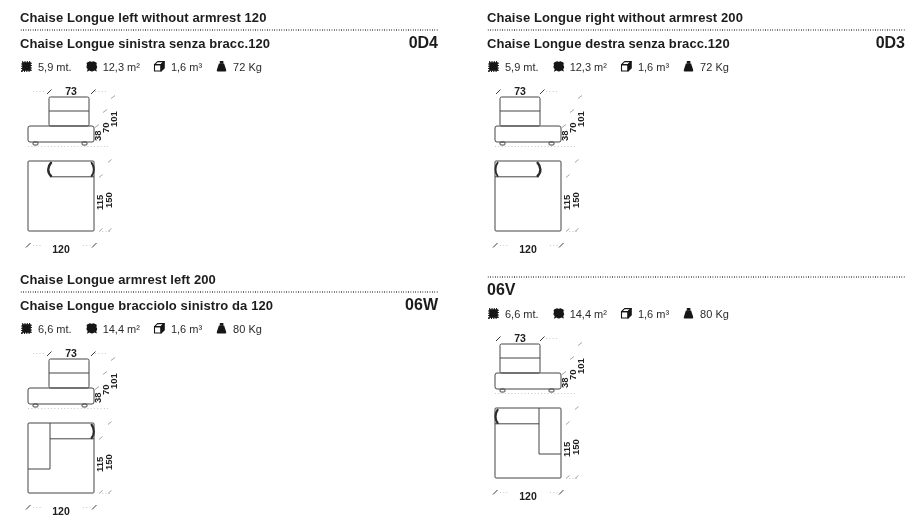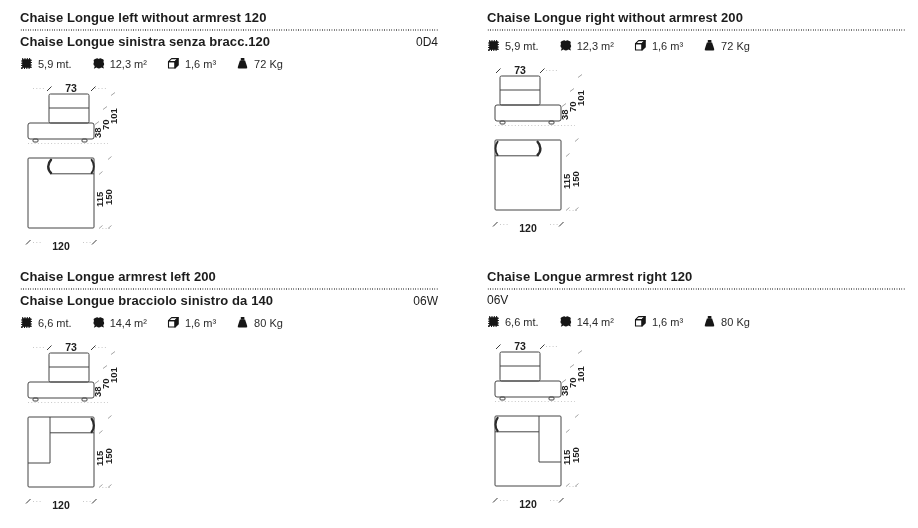--- a/index.html
+++ b/index.html
@@ -17,23 +17,23 @@
   }
   .card { min-width:0; }
   .t-en { margin:0; font-size:13px; font-weight:700; letter-spacing:.1px; white-space:nowrap; }
   .dotline {
     height:2px; margin:4px 0 3px;
     background-image:radial-gradient(circle,#6a6a6a .65px,transparent .8px);
     background-size:2.4px 2px; background-position:0 50%;
   }
   .row-it { display:flex; justify-content:space-between; align-items:baseline; margin-top:1px; }
   .t-it { margin:0; font-size:13px; font-weight:700; letter-spacing:.1px; white-space:nowrap; }
-  .code { font-size:12px; font-weight:400; }
+  .code { font-size:16px; font-weight:700; }
   .specs {
-    list-style:none; display:flex; align-items:center; gap:20px;
+    list-style:none; display:flex; align-items:center; gap:13px;
     margin:8px 0 0; padding:0; font-size:11px; color:#2b2b2b; white-space:nowrap;
   }
   .specs li { display:flex; align-items:center; gap:5px; }
   .si { display:block; flex:none; }
   .drawings { margin:10px 0 0 5px; width:132px; }
   .draw { display:block; }
   .draw + .draw { margin-top:7px; }
   svg text { font-family:"Liberation Sans", sans-serif; font-weight:700; fill:#202020; }
   .dim  { font-size:10.5px; }
   .dimr { font-size:9.5px; }
@@ -115,20 +115,24 @@
         <text class="dim" x="36" y="97" text-anchor="middle">120</text>
         <text class="dimr" transform="translate(77.5,54) rotate(-90)">115</text>
         <text class="dimr" transform="translate(86.5,52) rotate(-90)">150</text>
       </svg>
     </div>
   </section>
 
   <section class="card">
     <h3 class="t-en">Chaise Longue right without armrest 200</h3>
     <div class="dotline"></div>
+    <div class="row-it">
+      <h4 class="t-it">Chaise Longue destra senza bracc.120</h4>
+      <span class="code">0D3</span>
+    </div>
     <ul class="specs">
       <li>
         <svg class="si" width="13" height="13" viewBox="0 0 13 13">
           <rect x="2.2" y="2.2" width="8.6" height="8.6" fill="#161616" stroke="#161616" stroke-width="2.2" stroke-dasharray="1 1.3"></rect>
         </svg>
         <span>5,9 mt.</span>
       </li>
       <li>
         <svg class="si" width="13" height="13" viewBox="0 0 13 13">
           <path d="M3.2,2.1 Q5.5,0.6 6.6,2 Q8.6,0.6 10,2.1 Q12.6,2.6 11.4,5 Q13,7.4 11.2,9 L11.9,11.6 L9.3,10.4 Q6.9,12.3 4.6,10.5 L1.9,11.7 L2.7,9 Q0.6,7.4 2,5 Q0.8,2.7 3.2,2.1 Z" fill="#161616"></path>
@@ -182,21 +186,21 @@
         <text class="dimr" transform="translate(77.5,54) rotate(-90)">115</text>
         <text class="dimr" transform="translate(86.5,52) rotate(-90)">150</text>
       </svg>
     </div>
   </section>
 
   <section class="card">
     <h3 class="t-en">Chaise Longue armrest left 200</h3>
     <div class="dotline"></div>
     <div class="row-it">
-      <h4 class="t-it">Chaise Longue bracciolo sinistro da 140</h4>
+      <h4 class="t-it">Chaise Longue bracciolo sinistro da 120</h4>
       <span class="code">06W</span>
     </div>
     <ul class="specs">
       <li>
         <svg class="si" width="13" height="13" viewBox="0 0 13 13">
           <rect x="2.2" y="2.2" width="8.6" height="8.6" fill="#161616" stroke="#161616" stroke-width="2.2" stroke-dasharray="1 1.3"></rect>
         </svg>
         <span>6,6 mt.</span>
       </li>
       <li>
@@ -248,21 +252,20 @@
         <path class="dots" d="M74,75.5 h12 M8,89.5 h8 M58,89.5 h8"></path>
         <path class="tick" d="M1,91.5 l4.5,-4.5 M67,91.5 l4.5,-4.5"></path>
         <text class="dim" x="36" y="97" text-anchor="middle">120</text>
         <text class="dimr" transform="translate(77.5,54) rotate(-90)">115</text>
         <text class="dimr" transform="translate(86.5,52) rotate(-90)">150</text>
       </svg>
     </div>
   </section>
 
   <section class="card">
-    <h3 class="t-en">Chaise Longue armrest right 120</h3>
     <div class="dotline"></div>
     <div class="row-it">
       <span class="code">06V</span>
     </div>
     <ul class="specs">
       <li>
         <svg class="si" width="13" height="13" viewBox="0 0 13 13">
           <rect x="2.2" y="2.2" width="8.6" height="8.6" fill="#161616" stroke="#161616" stroke-width="2.2" stroke-dasharray="1 1.3"></rect>
         </svg>
         <span>6,6 mt.</span>

